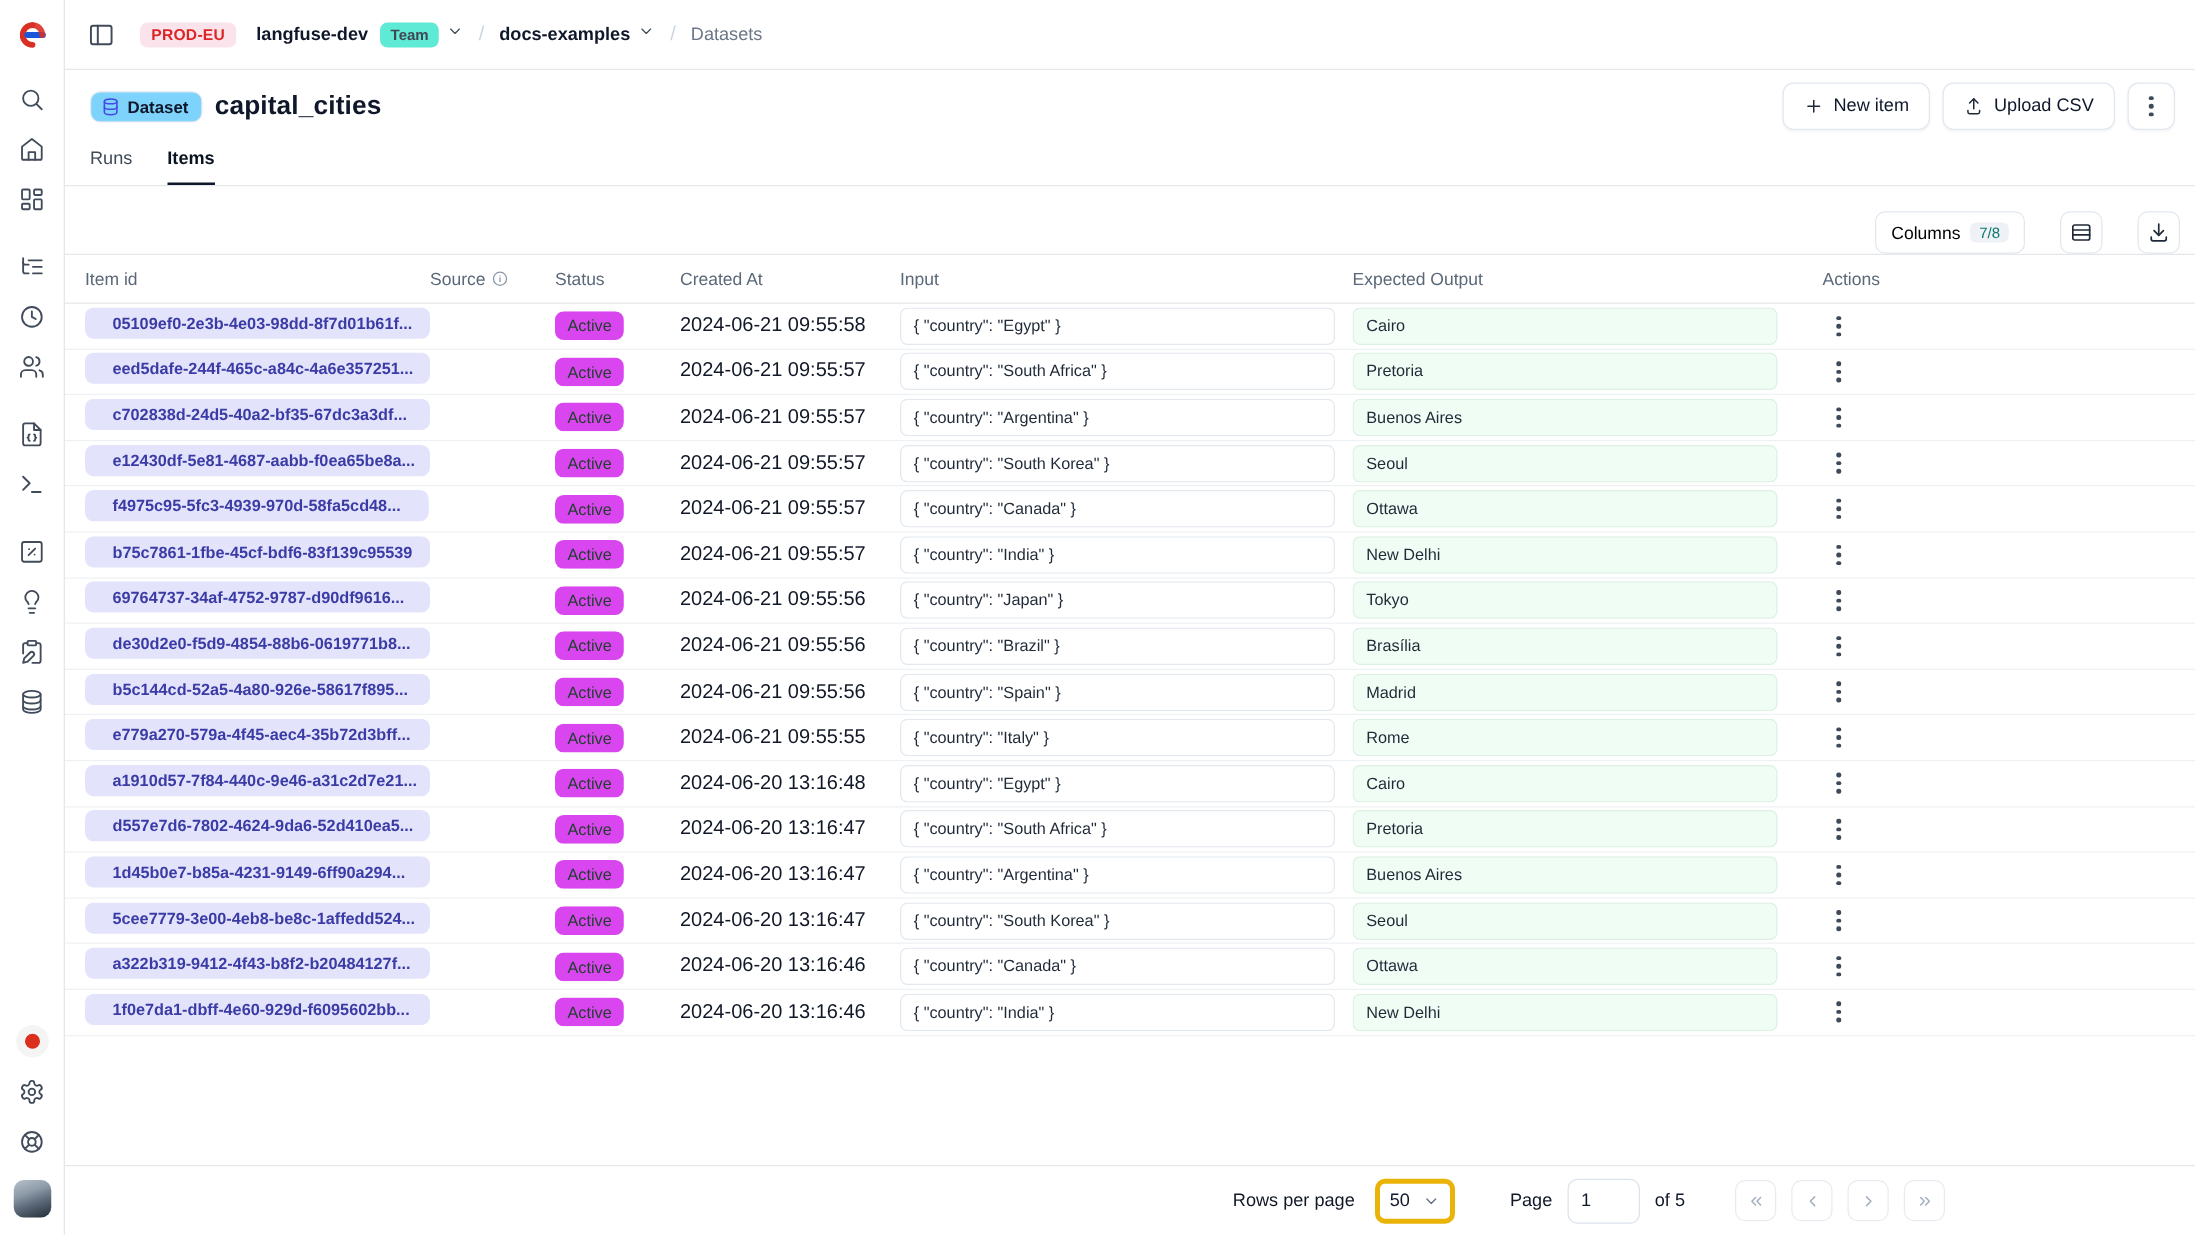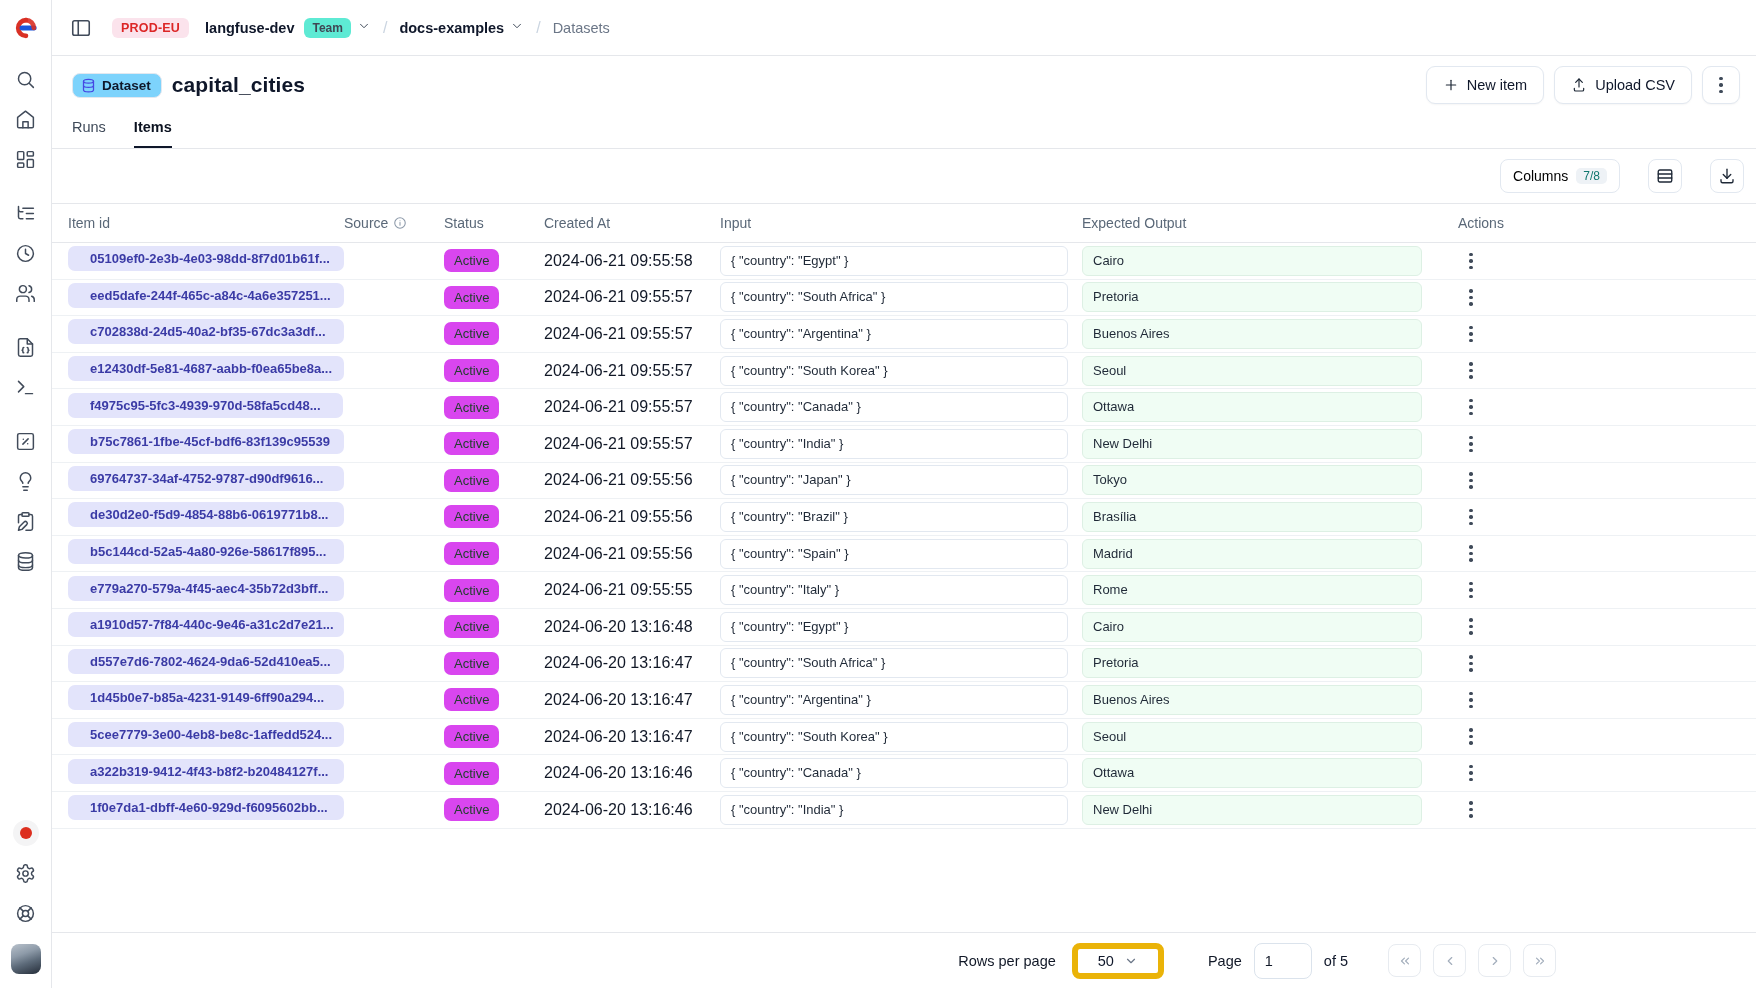--- a/index.html
+++ b/index.html
@@ -53,21 +53,21 @@
     box-shadow:0 1px 2px rgba(0,0,0,.04); color:#0f172a; }
   .btn svg { stroke:#1f2937; fill:none; stroke-width:1.8; stroke-linecap:round; stroke-linejoin:round; }
   .btn.icon-only { width:38px; padding:0; justify-content:center; }
   .tabs { display:flex; gap:28px; height:34px; align-items:flex-end; }
   .tab { font-size:14.5px; font-weight:500; color:#3f4a59; padding-bottom:11px; cursor:pointer;
     border-bottom:2.5px solid transparent; }
   .tab.active { color:#0b1220; font-weight:700; border-bottom-color:#0f172a; }
   .tabs-divider { border-bottom:1px solid #e5e7eb; margin:0; }
 
   
-  .table-toolbar { height:54px; display:flex; align-items:center; justify-content:flex-end;
+  .table-toolbar { height:54px; display:flex; align-items:flex-end; justify-content:flex-end;
     gap:28px; padding:0 12px; }
   .columns-btn { display:flex; align-items:center; gap:8px; height:34px; padding:0 12px; background:#fff;
     border:1px solid #e2e8f0; border-radius:8px; font-size:14px; font-weight:500; cursor:pointer; }
   .columns-count { background:#eef2f6; border-radius:5px; padding:1px 7px; font-size:12px; color:#0f766e; }
   .tool-btn { width:34px; height:34px; display:flex; align-items:center; justify-content:center;
     background:#fff; border:1px solid #e2e8f0; border-radius:8px; cursor:pointer; }
   .tool-btn svg { stroke:#1f2937; fill:none; stroke-width:1.8; stroke-linecap:round; stroke-linejoin:round; }
 
   
   .table { flex:1; display:flex; flex-direction:column; min-height:0; }
@@ -93,22 +93,22 @@
     padding:0 10px; font-size:13px; color:#1f2937; margin-right:14px; overflow:hidden; white-space:nowrap; }
   .io-box.expected { background:#f0fdf4; border-color:#ddf0e4; margin-right:22px; }
   .kebab { width:26px; height:26px; border:none; background:transparent; display:flex; flex-direction:column;
     align-items:center; justify-content:center; gap:3px; cursor:pointer; }
   .kebab i { width:3.5px; height:3.5px; border-radius:50%; background:#3f4a59; }
 
   
   .pagination { height:56px; flex:0 0 56px; border-top:1px solid #e5e7eb; display:flex; align-items:center;
     justify-content:flex-end; padding-right:200px; font-size:14.5px; }
   .pg-label { font-weight:500; color:#111827; }
-  .pg-select { display:flex; align-items:center; gap:10px; height:36px; padding:0 20px; margin:0 44px 0 16px;
-    border:6px solid #eab308; border-radius:8px; cursor:pointer; font-weight:500;text-align:right; }
+  .pg-select { display:flex; align-items:center; gap:10px; height:36px; padding:0 8px; margin:0 44px 0 16px;
+    border:4px solid #eab308; border-radius:8px; cursor:pointer; font-weight:500;text-align:right; }
   .pg-select svg { stroke:#6b7687; fill:none; stroke-width:2; stroke-linecap:round; stroke-linejoin:round; }
   .pg-input { width:58px; height:36px; margin:0 12px 0 12px; border:1px solid #dbe3ec; border-radius:8px;
     padding:0 10px; font-size:14.5px; font-family:inherit; color:#111827; outline:none; }
   .pg-of { margin-right:40px; font-weight:500; }
   .pg-nav { display:flex; gap:12px; }
   .pg-btn { width:33px; height:33px; border:1px solid #e7ebf0; background:#fff; border-radius:8px;
     display:flex; align-items:center; justify-content:center; color:#a3aebc; font-size:14px; cursor:default; }
   .pg-btn svg { stroke:#a3aebc; fill:none; stroke-width:2; stroke-linecap:round; stroke-linejoin:round; }
 </style>
 </head>

